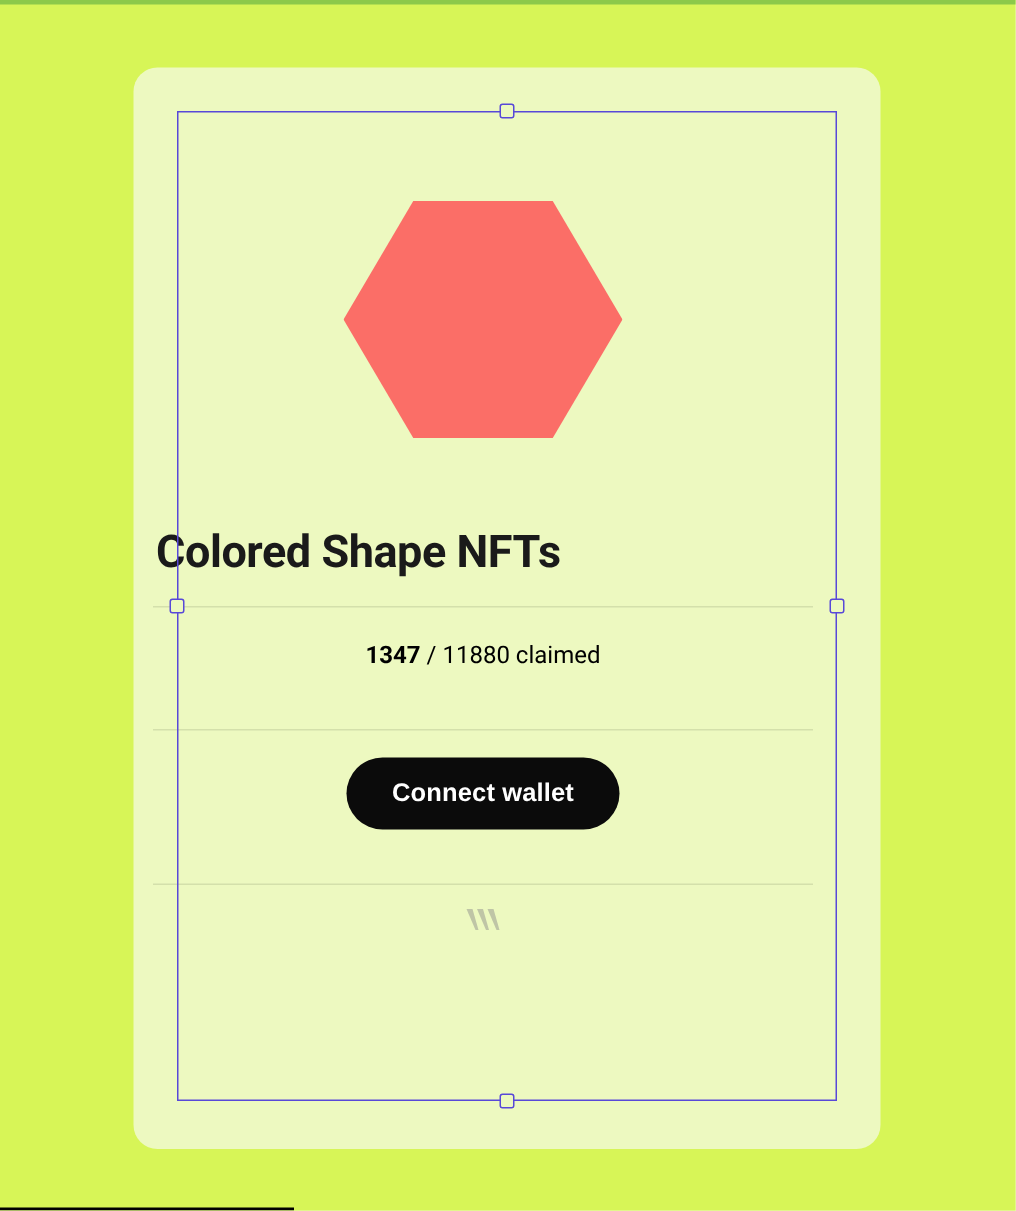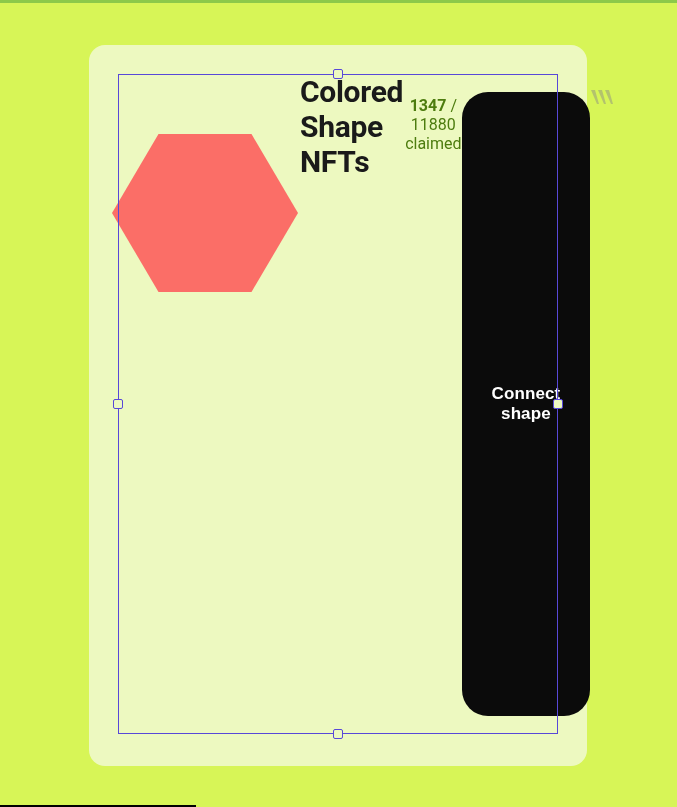--- a/index.html
+++ b/index.html
@@ -40,25 +40,26 @@
       background: #edf9c0;
       border: 1.5px solid #5848d8;
       border-radius: 2px;
     }
     .handle-n { left: 50%; top: -6px; transform: translateX(-50%); }
     .handle-s { left: 50%; bottom: -6px; transform: translateX(-50%); }
     .handle-w { top: 50%; left: -6px; transform: translateY(-50%); }
     .handle-e { top: 50%; right: -6px; transform: translateY(-50%); }
     .content {
       position: absolute;
-      left: 112px;
+      left: 102px;
       top: 71px;
       width: 440px;
       height: 660px;
       display: flex;
+      flex-direction: column;
     }
     .image-area {
       height: 277px;
       display: flex;
       align-items: center;
       justify-content: center;
     }
     .hexagon-svg {
       width: 186px;
       height: 168px;
@@ -80,21 +81,21 @@
       letter-spacing: 0.1px;
     }
     .divider {
       height: 1px;
       background: #d4e0ab;
       margin-top: 18px;
     }
     .stats-row {
       text-align: center;
       font-size: 16px;
-      color: #4d7c0f;
+      color: #000000;
       padding: 22px 0;
     }
     .stats-row .claimed-count {
       font-weight: 700;
     }
     .button-row {
       display: flex;
       justify-content: center;
       padding: 18px 0;
     }
@@ -145,21 +146,21 @@
 
   <div class="divider"></div>
 
   <div class="stats-row">
     <span class="claimed-count">1347</span><span> / 11880 claimed</span>
   </div>
 
   <div class="divider"></div>
 
   <div class="button-row">
-    <button class="connect-btn">Connect shape</button>
+    <button class="connect-btn">Connect wallet</button>
   </div>
 
   <div class="divider"></div>
 
   <div class="footer-row">
     <svg class="logo-svg" viewBox="0 0 24 18">
       <path d="M1 2 L7 16 L9 16 L5 2 Z" fill="#888"></path>
       <path d="M8 2 L14 16 L16 16 L12 2 Z" fill="#888"></path>
       <path d="M15 2 L21 16 L23 16 L19 2 Z" fill="#888"></path>
     </svg>

